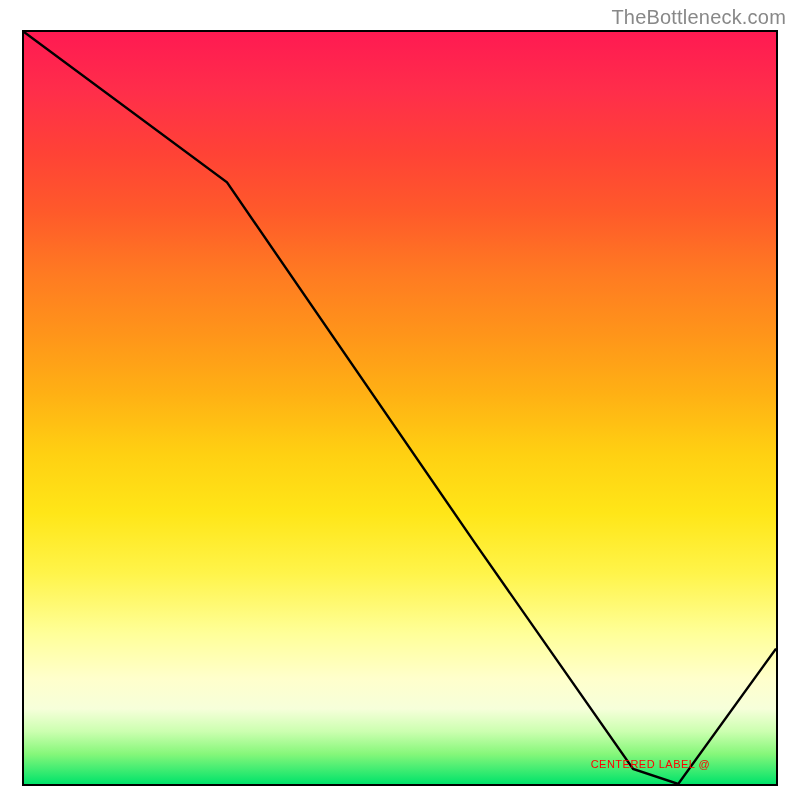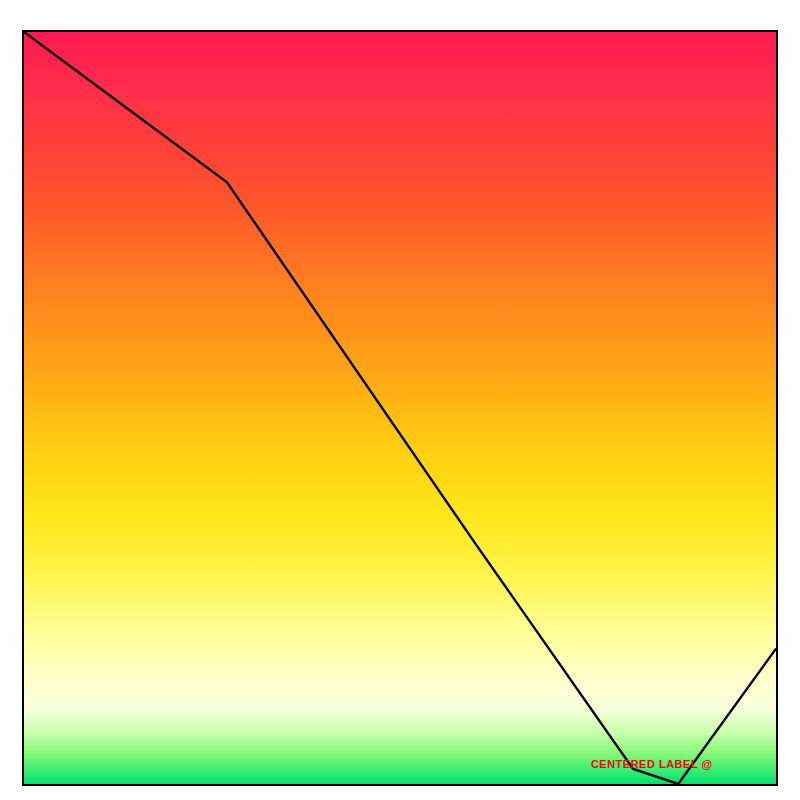--- a/index.html
+++ b/index.html
@@ -67,30 +67,31 @@
   .footer-label {
     position: absolute;
     bottom: 14px;
     left: 0;
     right: 0;
     pointer-events: none;
   }
   .footer-label span {
     position: absolute;
     color: #ff0000;
-    font-weight: 700;
+    font-weight: 400;
     font-size: 11px;
     letter-spacing: 0.5px;
     white-space: nowrap;
   }
 </style>
 </head>
 <body>
 
 <div class="wrap">
+  <div class="credit">TheBottleneck.com</div>
 
   <div class="chart-frame">
     <div class="gradient"></div>
 
     <svg class="line-plot" viewBox="0 0 752 752" preserveAspectRatio="none">
       <path id="curve-path" d="M0.0 0.0 L203.0 150.4 L451.2 511.4 L609.1 737.0 L654.2 752.0 L752.0 616.6" fill="none" stroke="#000000" stroke-width="2.4"></path>
     </svg>
 
     <div class="footer-label">
       <span id="ann" style="left: 566.64px; bottom: 0px; color: rgb(255, 0, 0);">CENTERED LABEL @</span>

